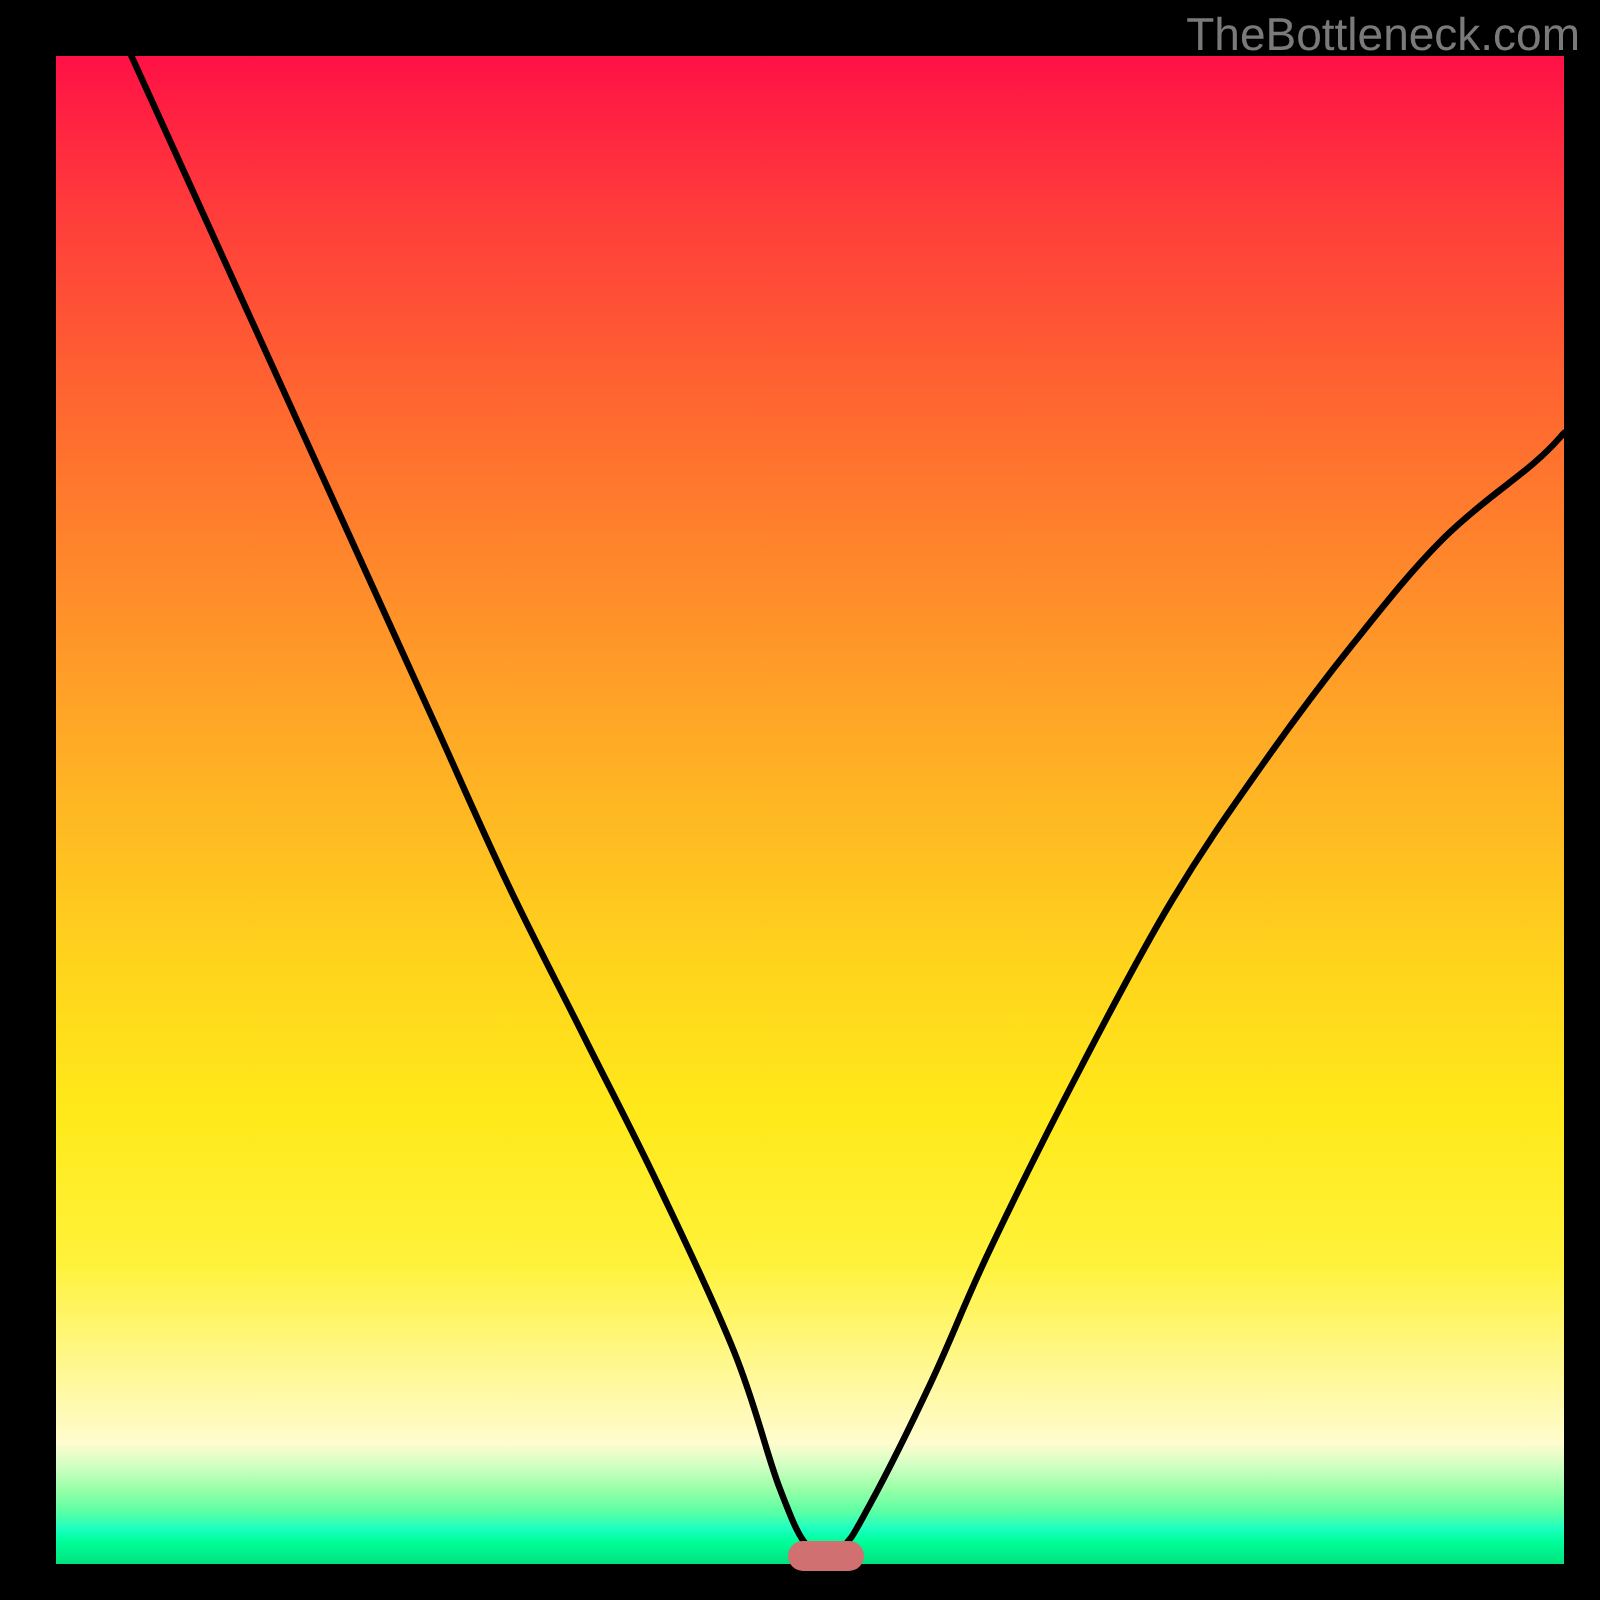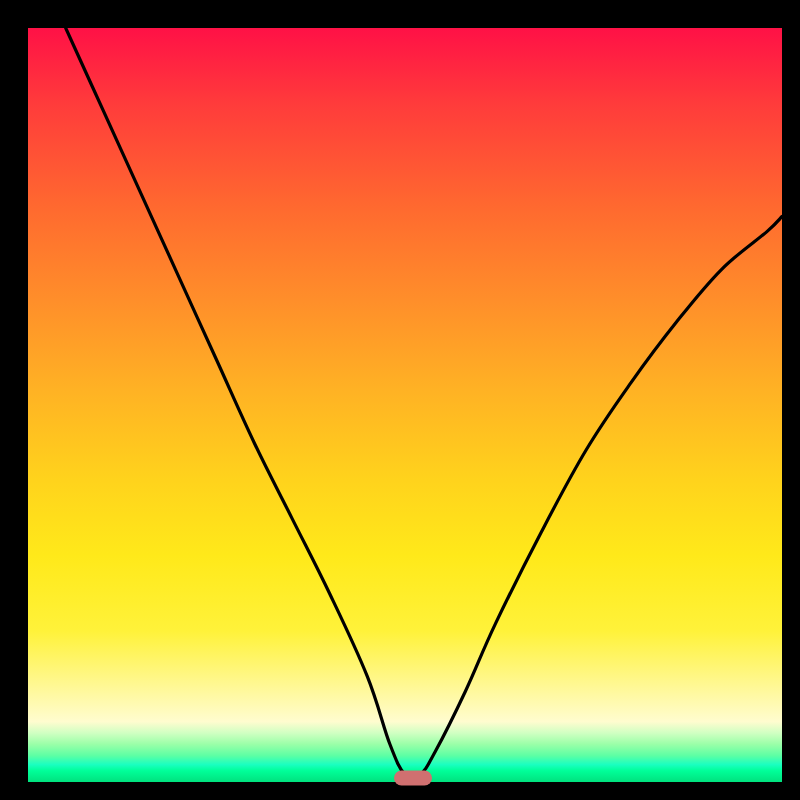--- a/index.html
+++ b/index.html
@@ -63,20 +63,21 @@
     height: 15px;
     background: #d07070;
     border-radius: 8px;
     transform: translate(-50%, -50%);
   }
 </style>
 </head>
 <body>
 
 <div class="stage">
+  <div class="attribution">TheBottleneck.com</div>
 
   <div class="plot-area">
     <svg class="curve-svg" viewBox="0 0 754 754" preserveAspectRatio="none">
       <path id="curve-path" fill="none" stroke="#000" stroke-width="3.2" stroke-linecap="round" d="M 37.7,0 C 44.486000000000004,14.92919999999999 61.82800000000001,53.08159999999994 75.4,82.93999999999994 C 88.97200000000001,112.79839999999994 99.52799999999999,136.02159999999998 113.1,165.88 C 126.672,195.7384 137.228,218.9616 150.8,248.82 C 164.372,278.6784 174.928,301.9015999999999 188.5,331.75999999999993 C 202.072,361.61839999999995 212.628,386.19879999999995 226.2,414.7 C 239.772,443.20120000000003 250.32799999999997,462.956 263.9,490.1 C 277.472,517.244 288.028,536.9988000000001 301.6,565.5 C 315.172,594.0011999999999 328.4424,621.2959999999999 339.3,648.4399999999999 C 350.1576,675.584 355.13399999999996,698.6564 361.91999999999996,716.3 C 368.70599999999996,733.9436 371.5712,741.0312 377,746.46 C 382.4288,751.8888000000001 386.6512,750.5316 392.08000000000004,746.46 C 397.50880000000006,742.3884 399.01680000000005,738.7692000000001 407.16,723.84 C 415.3032,708.9108 426.4624,686.5924 437.32,663.52 C 448.1776,640.4476 453.908,624.1612 467.48,595.66 C 481.052,567.1587999999999 496.4336,536.3956 512.72,505.17999999999995 C 529.0064,473.96439999999996 541.6736000000001,449.384 557.96,422.24 C 574.2464,395.096 586.9136000000001,377.4524 603.2,354.38 C 619.4864,331.3076 632.1536,314.418 648.4399999999999,294.06 C 664.7263999999999,273.702 677.3936000000001,257.5664 693.6800000000001,241.27999999999997 C 709.9664,224.9936 728.0624,213.08040000000003 738.92,203.58000000000004 C 749.7775999999999,194.07960000000006 751.2856,191.2144 754,188.5"></path>
     </svg>
     <div id="marker" class="marker" style="left: 384.54px; top: 750.23px;"></div>
   </div>
 </div>
 
 </body></html>

